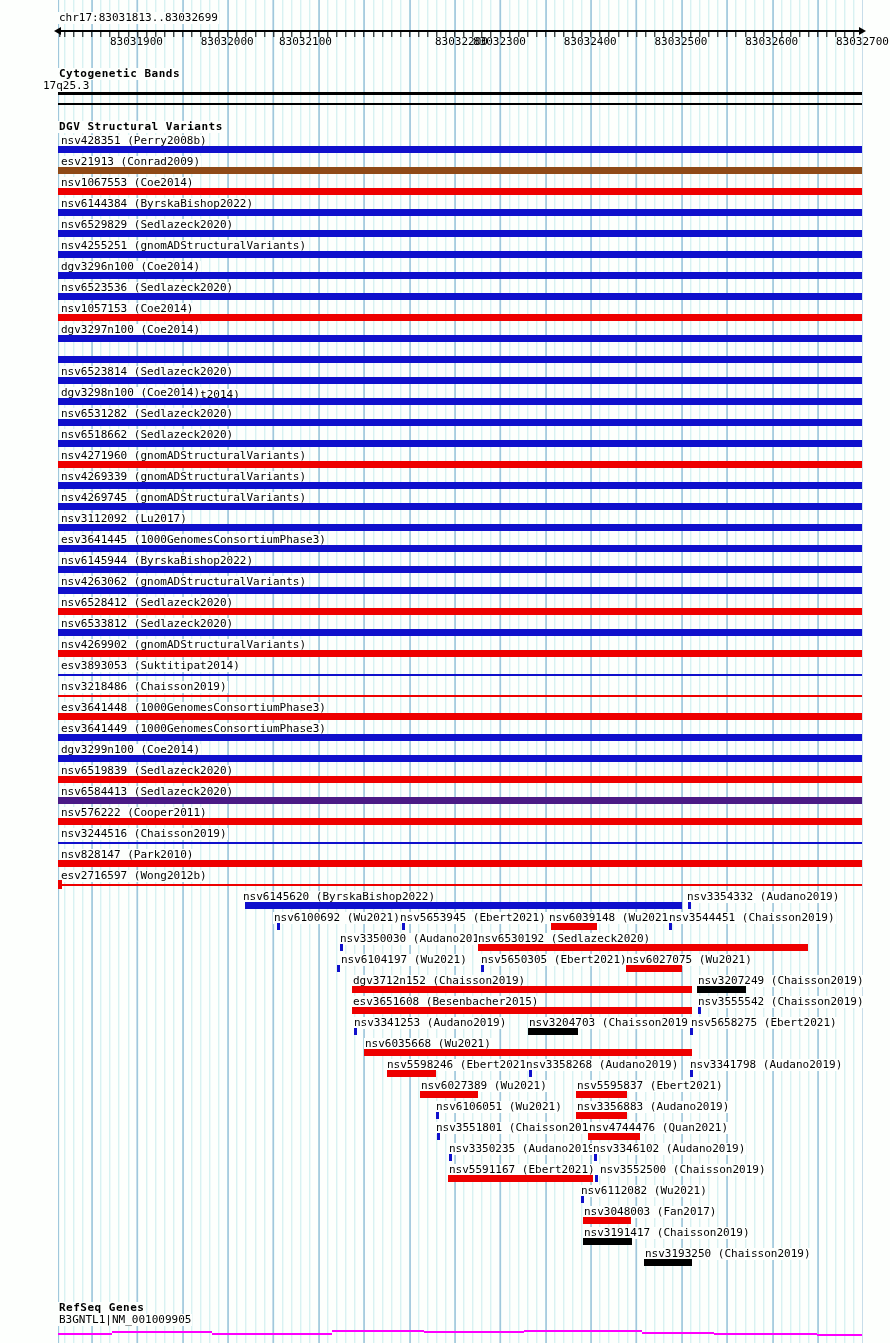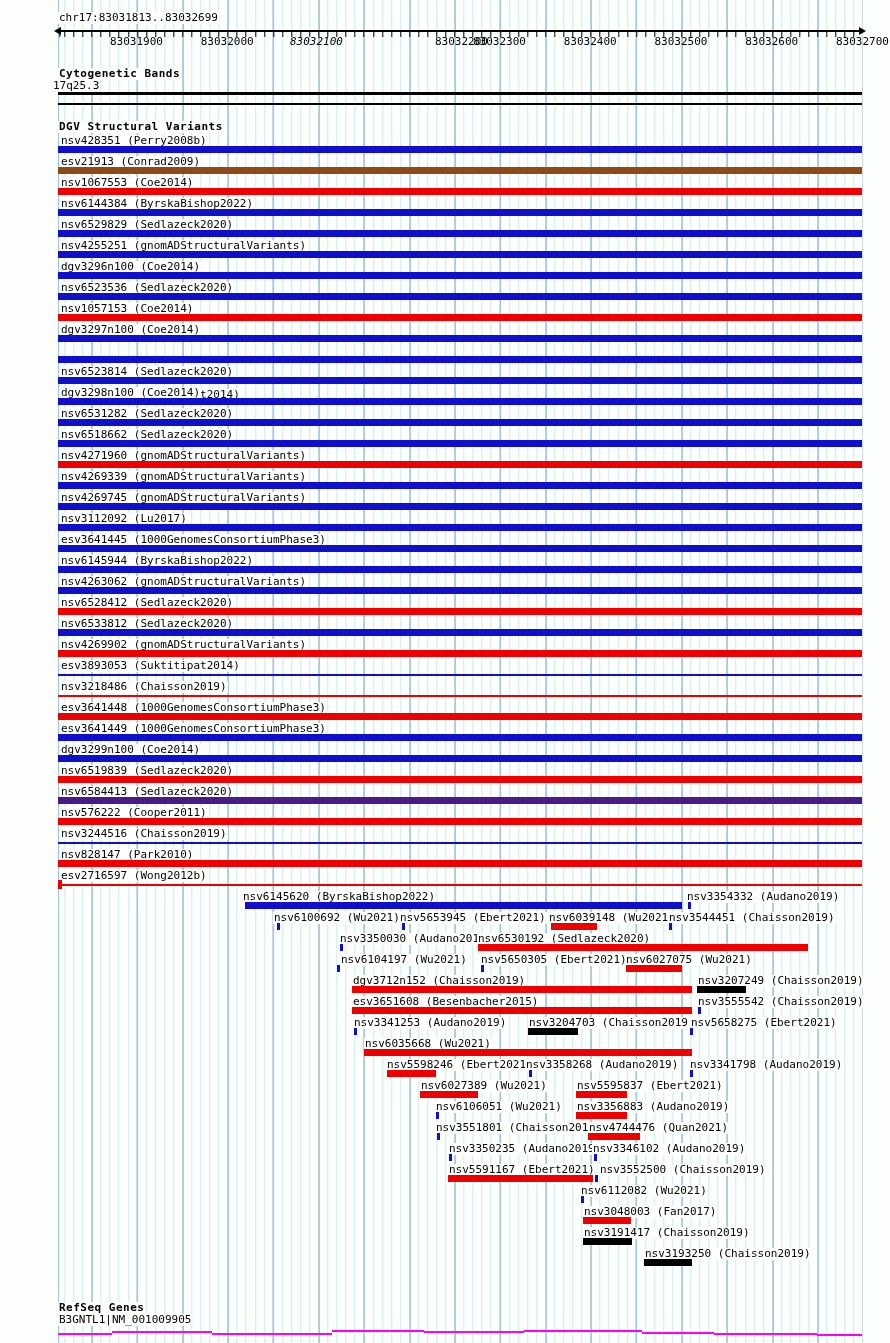--- a/index.html
+++ b/index.html
@@ -45,31 +45,31 @@
 
   <div class="lbl" style="left:58px;top:12px;">chr17:83031813..83032699</div>
 
   <div class="ruler-line"></div>
   <div class="arrow left"></div>
   <div class="arrow right"></div>
   <div class="ruler-ticks"></div>
   <div id="ruler-labels">
       <div class="ruler-lbl" style="left: 109.948px;">83031900</div>
       <div class="ruler-lbl" style="left: 200.693px;">83032000</div>
-      <div class="ruler-lbl" style="left: 290px; font-style: italic;">83032100</div>
+      <div class="ruler-lbl" style="left: 279px;">83032100</div>
       <div class="ruler-lbl" style="left: 394px; padding-left: 41px;">83032200</div>
       <div class="ruler-lbl" style="left: 472.928px;">83032300</div>
       <div class="ruler-lbl" style="left: 563.673px;">83032400</div>
       <div class="ruler-lbl" style="left: 654.418px;">83032500</div>
       <div class="ruler-lbl" style="left: 745.163px;">83032600</div>
       <div class="ruler-lbl" style="left: 835.907px;">83032700</div>
     </div>
 
   <div class="lbl bold" style="left:58px;top:68px;">Cytogenetic Bands</div>
-  <div class="lbl" style="left:52px;top:80px;">17q25.3</div>
+  <div class="lbl" style="left:42px;top:80px;">17q25.3</div>
   <div class="cyto-box"></div>
 
   <div class="lbl bold" style="left:58px;top:121px;">DGV Structural Variants</div>
   <div id="dgv-rows">
       <div class="lbl" style="left: 60px; top: 135px;">nsv428351 (Perry2008b)</div>
       <div class="bar" style="background: rgb(16, 16, 204); left: 58px; top: 146px; width: 804px;"></div>
       <div class="lbl" style="left: 60px; top: 156px;">esv21913 (Conrad2009)</div>
       <div class="bar" style="background: rgb(143, 74, 23); left: 58px; top: 167px; width: 804px;"></div>
       <div class="lbl" style="left: 60px; top: 177px;">nsv1067553 (Coe2014)</div>
       <div class="bar" style="background: rgb(238, 0, 0); left: 58px; top: 188px; width: 804px;"></div>

